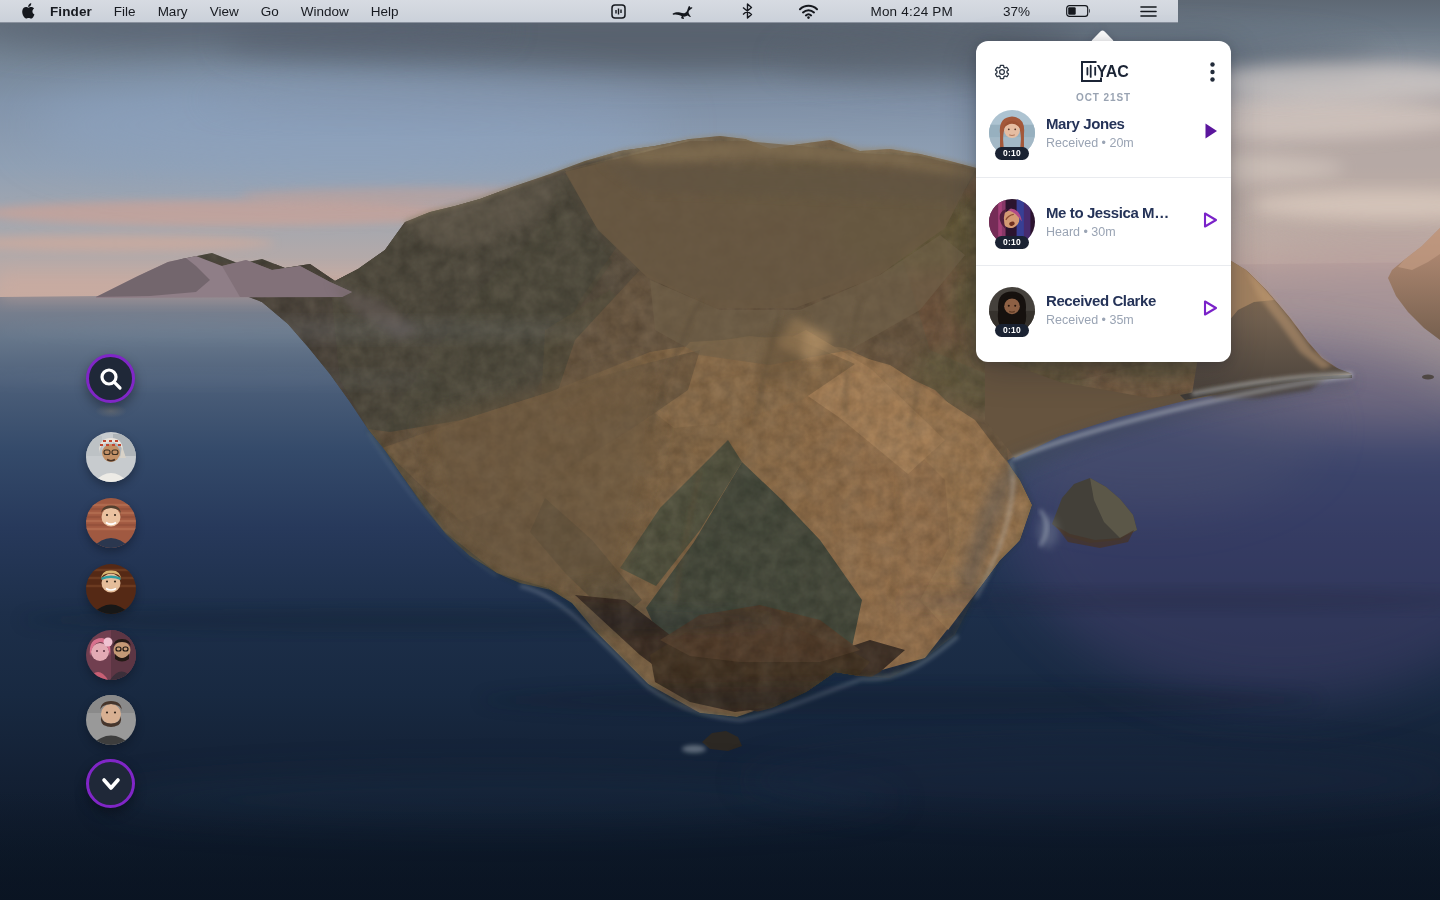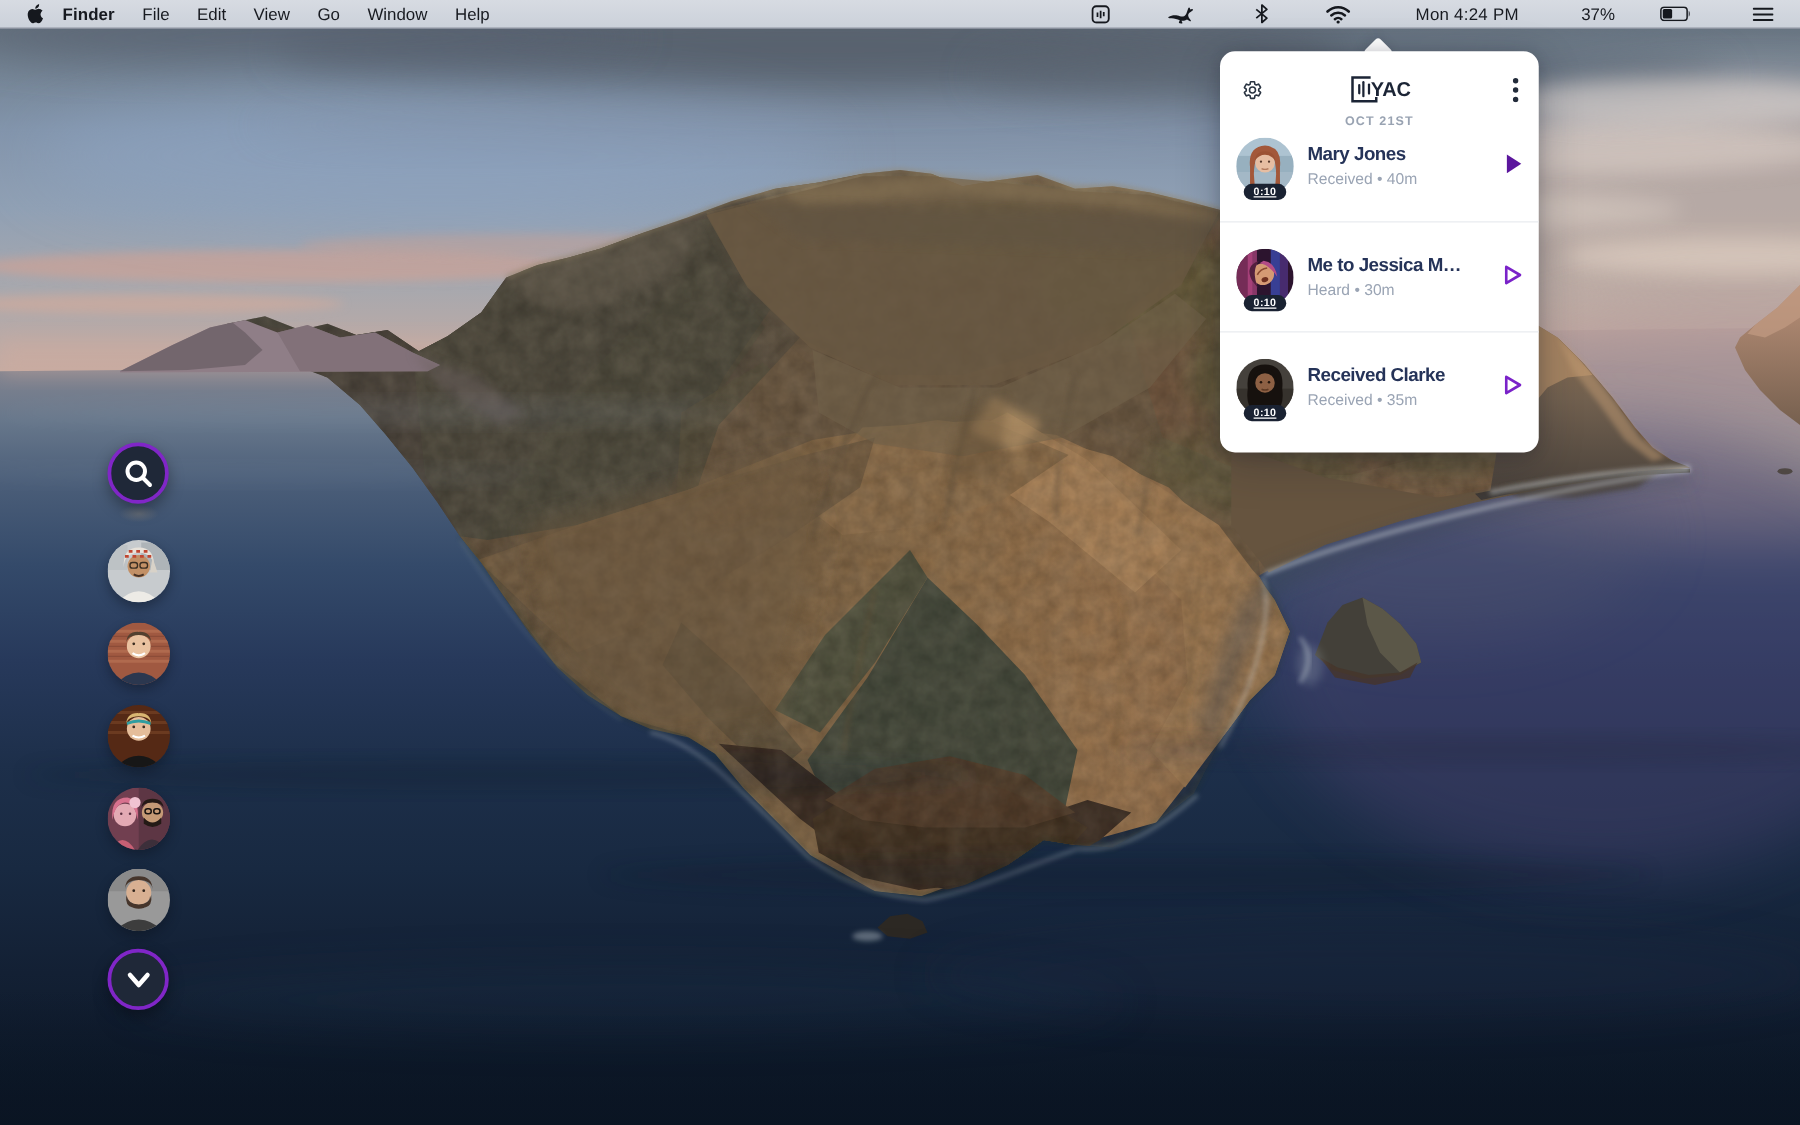--- a/index.html
+++ b/index.html
@@ -1,21 +1,21 @@
 <!DOCTYPE html>
 <html><head>
 <meta charset="utf-8">
 <style>
   * { margin:0; padding:0; box-sizing:border-box; }
   html,body { width:1440px; height:900px; overflow:hidden; background:#0e1b2c;
     font-family:"Liberation Sans",sans-serif; }
   #stage { position:relative; width:1440px; height:900px; }
   #wall { position:absolute; top:0; left:0; }
   
-  #menubar { position:absolute; top:0; left:0; width:1440px; height:23px;
+  #menubar { position:absolute; top:0; left:0; width:1178px; height:23px;
     background:linear-gradient(#d7dbe2,#cbd1da);
     border-bottom:1px solid rgba(45,55,75,.45);
     display:flex; align-items:center; font-size:13.5px; color:#171a20; z-index:30; }
   #menubar .mleft { display:flex; align-items:center; height:100%; }
   #menubar .mitem { margin-right:0; padding:0 11px; line-height:23px; }
   #menubar .apple { padding:0 4px 0 21px; display:flex; align-items:center; }
   #menubar .bold { font-weight:bold; letter-spacing:.1px; }
   #menubar .mright { margin-left:auto; display:flex; align-items:center; height:100%;gap:32px; }
   #menubar .ric { display:flex; align-items:center; }
   
@@ -43,21 +43,21 @@
   #popover .datehdr { position:absolute; left:0; right:0; top:51px; text-align:center;
     font-size:10px; font-weight:bold; letter-spacing:.9px; color:#99a3b2; }
   .prow { position:absolute; left:0; width:255px; height:88px; }
   .prow.b { border-top:1px solid #e9ebef; }
   .pav { position:absolute; left:13px; top:21px; width:46px; height:46px; }
   .pav .ph { width:46px; height:46px; border-radius:50%; overflow:hidden; }
   .pav .ph svg { display:block; }
   .badge { position:absolute; left:50%; transform:translateX(-50%); top:37px;
     background:#1a2232; color:#fff; font-size:8.5px; font-weight:bold;
     padding:0; width:34px; height:13px; line-height:13px; text-align:center;
-    border-radius:7px; letter-spacing:.3px;text-decoration:underline; }
+    border-radius:7px; letter-spacing:.3px; }
   .ptxt { position:absolute; left:70px; top:26px; }
   .pname { font-size:15px; font-weight:bold; color:#253358; letter-spacing:-0.4px; }
   .psub { font-size:12.5px; color:#9aa4b4; margin-top:4px; }
   .pplay { position:absolute; right:13px; top:33px; }
 </style>
 </head>
 <body>
 <div id="stage">
 <svg id="wall" width="1440" height="900" viewBox="0 0 1440 900">
 <defs>
@@ -261,21 +261,21 @@
 </svg>
 <div id="menubar">
  <div class="mleft">
   <span class="apple">
           <svg width="14" height="16" viewBox="0 0 14 16">
             <path fill="#15181e" d="M11.4 8.6c0-2 1.6-2.9 1.7-3-0.9-1.3-2.3-1.5-2.8-1.5-1.2-.1-2.3.7-2.9.7-.6 0-1.5-.7-2.5-.7-1.3 0-2.5.8-3.1 1.9-1.3 2.3-.3 5.7.9 7.6.6.9 1.4 1.9 2.4 1.9 1 0 1.3-.6 2.5-.6 1.2 0 1.5.6 2.5.6 1 0 1.7-.9 2.3-1.8.7-1 1-2.1 1-2.1s-1.9-.8-2-3zM9.5 2.8c.5-.7.9-1.6.8-2.5-.8 0-1.7.5-2.3 1.2-.5.6-.9 1.5-.8 2.4.9.1 1.8-.5 2.3-1.1z"></path>
           </svg>
         </span>
   <span class="mitem bold">Finder</span>
   <span class="mitem">File</span>
-  <span class="mitem">Edit</span>
+  <span class="mitem">Mary</span>
   <span class="mitem">View</span>
   <span class="mitem">Go</span>
   <span class="mitem">Window</span>
   <span class="mitem">Help</span>
  </div>
  <div class="mright">
   <span class="ric" style="margin-right:14px">
           <svg width="15" height="15" viewBox="0 0 15 15">
             <rect x="1" y="1" width="13" height="13" rx="3" fill="none" stroke="#15181e" stroke-width="1.5"></rect>
             <line x1="5" y1="6" x2="5" y2="9.5" stroke="#15181e" stroke-width="1.4"></line>
@@ -458,21 +458,21 @@
               <circle cx="28.5" cy="21" r="1" fill="#54382c"></circle>
               <path d="M22,27 Q25,28.5 28,27" stroke="#b27a5e" stroke-width="1.2" fill="none"></path>
               <path d="M12,34 Q12,46 20,50 L12,50 Z" fill="#a3583a"></path>
               <path d="M38,34 Q38,46 30,50 L38,50 Z" fill="#9c5234"></path>
             </svg>
           </div>
    <div class="badge">0:10</div>
         </div>
   <div class="ptxt">
           <div class="pname">Mary Jones</div>
-          <div class="psub">Received • 40m</div>
+          <div class="psub">Received • 20m</div>
         </div>
   <span class="pplay"><svg width="14" height="18" viewBox="0 0 14 18">
             <path d="M1.5,1.5 L13,9 L1.5,16.5 Z" fill="#5b169d"></path>
           </svg></span>
  </div>
  <div class="prow b" style="top:136px">
   <div class="pav">
           <div class="ph">
             <svg width="46" height="46" viewBox="0 0 50 50">
               <rect width="50" height="50" fill="#2c142e"></rect>

